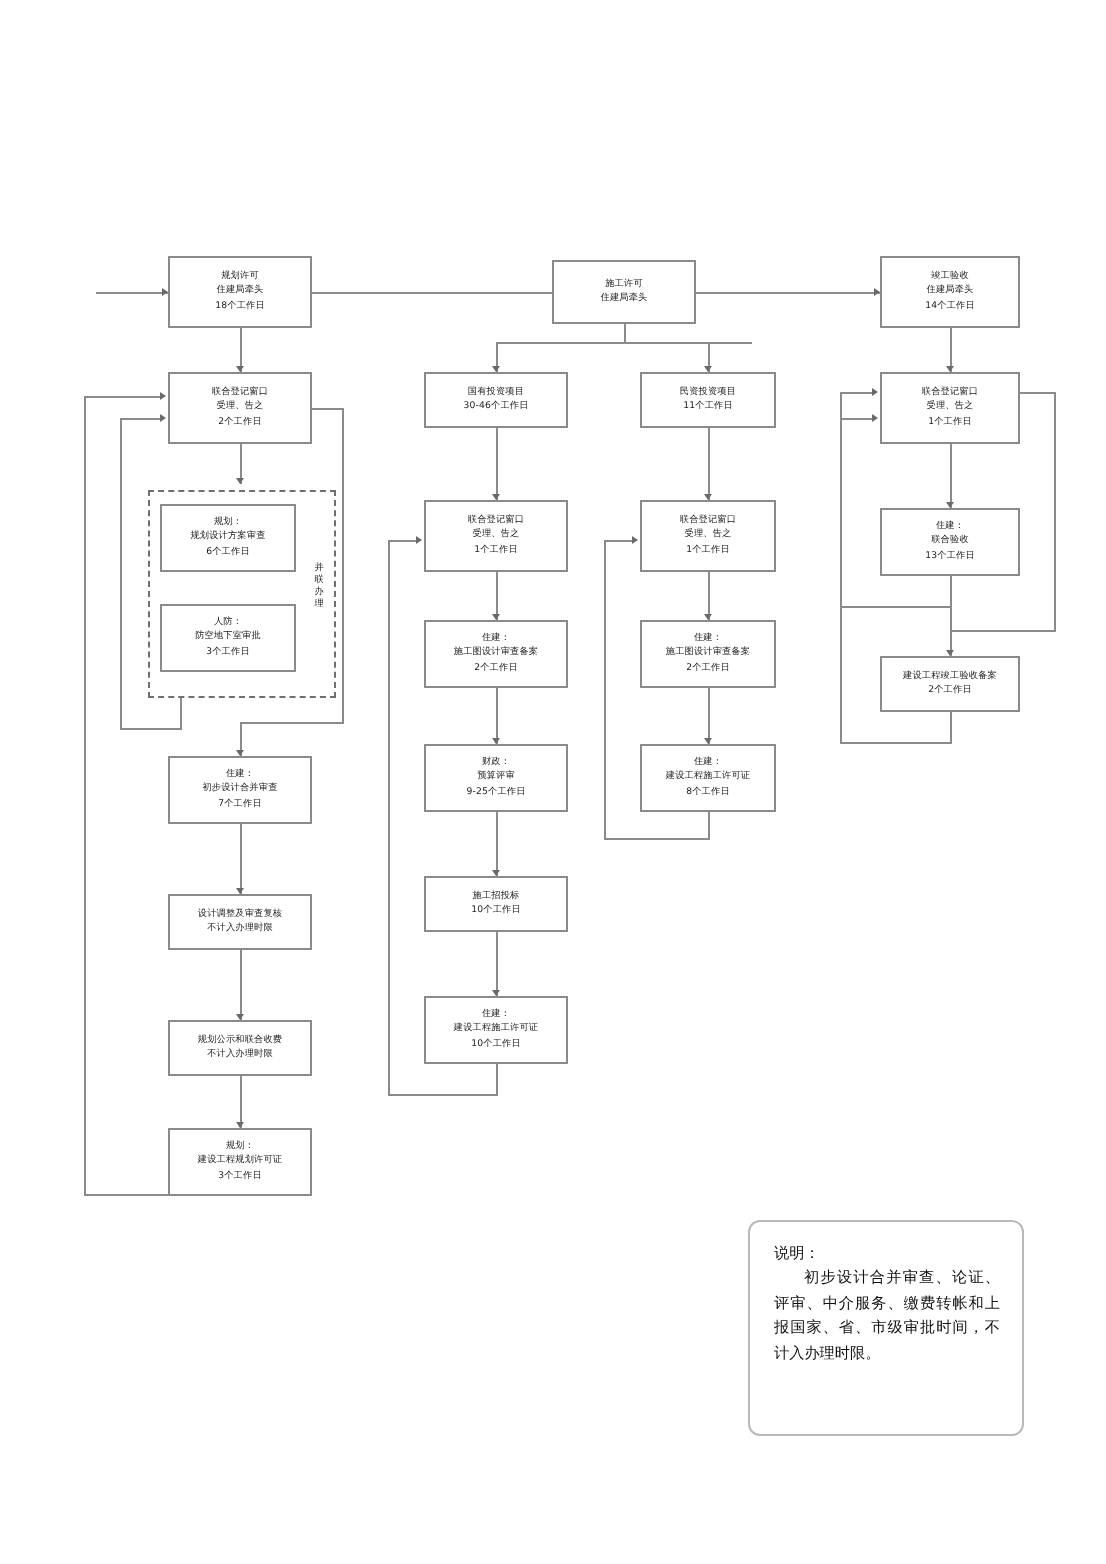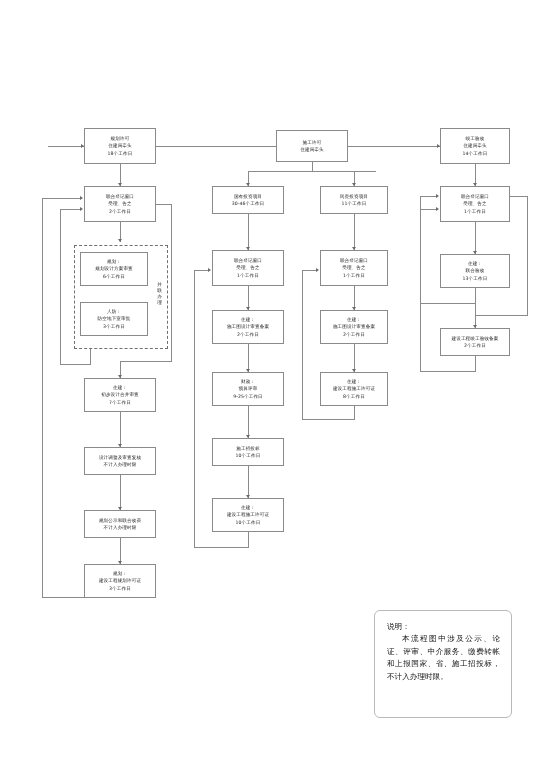--- a/index.html
+++ b/index.html
@@ -308,16 +308,16 @@
   <div class="ln-v" style="left:420px;top:209px;height:163px;"></div>
   <div class="ln-h" style="left:420px;top:209px;width:17px;"></div>
   <div class="arw right" style="left:436px;top:206.6px;"></div>
 
   <div class="ln-h" style="left:510px;top:196px;width:18px;"></div>
   <div class="ln-v" style="left:527px;top:196px;height:120px;"></div>
   <div class="ln-h" style="left:475px;top:315px;width:53px;"></div>
 
   <div class="note" style="left:374px;top:610px;width:138px;height:108px;">
     <span class="title">说明：</span>
-    <span class="body">本流程图中涉及公示、论证、评审、中介服务、缴费转帐和上报国家、省、施工招投标，不计入办理时限。</span>
+    <span class="body">初步设计合并审查、论证、评审、中介服务、缴费转帐和上报国家、省、市级审批时间，不计入办理时限。</span>
   </div>
 
 </div>
 
 </body></html>

